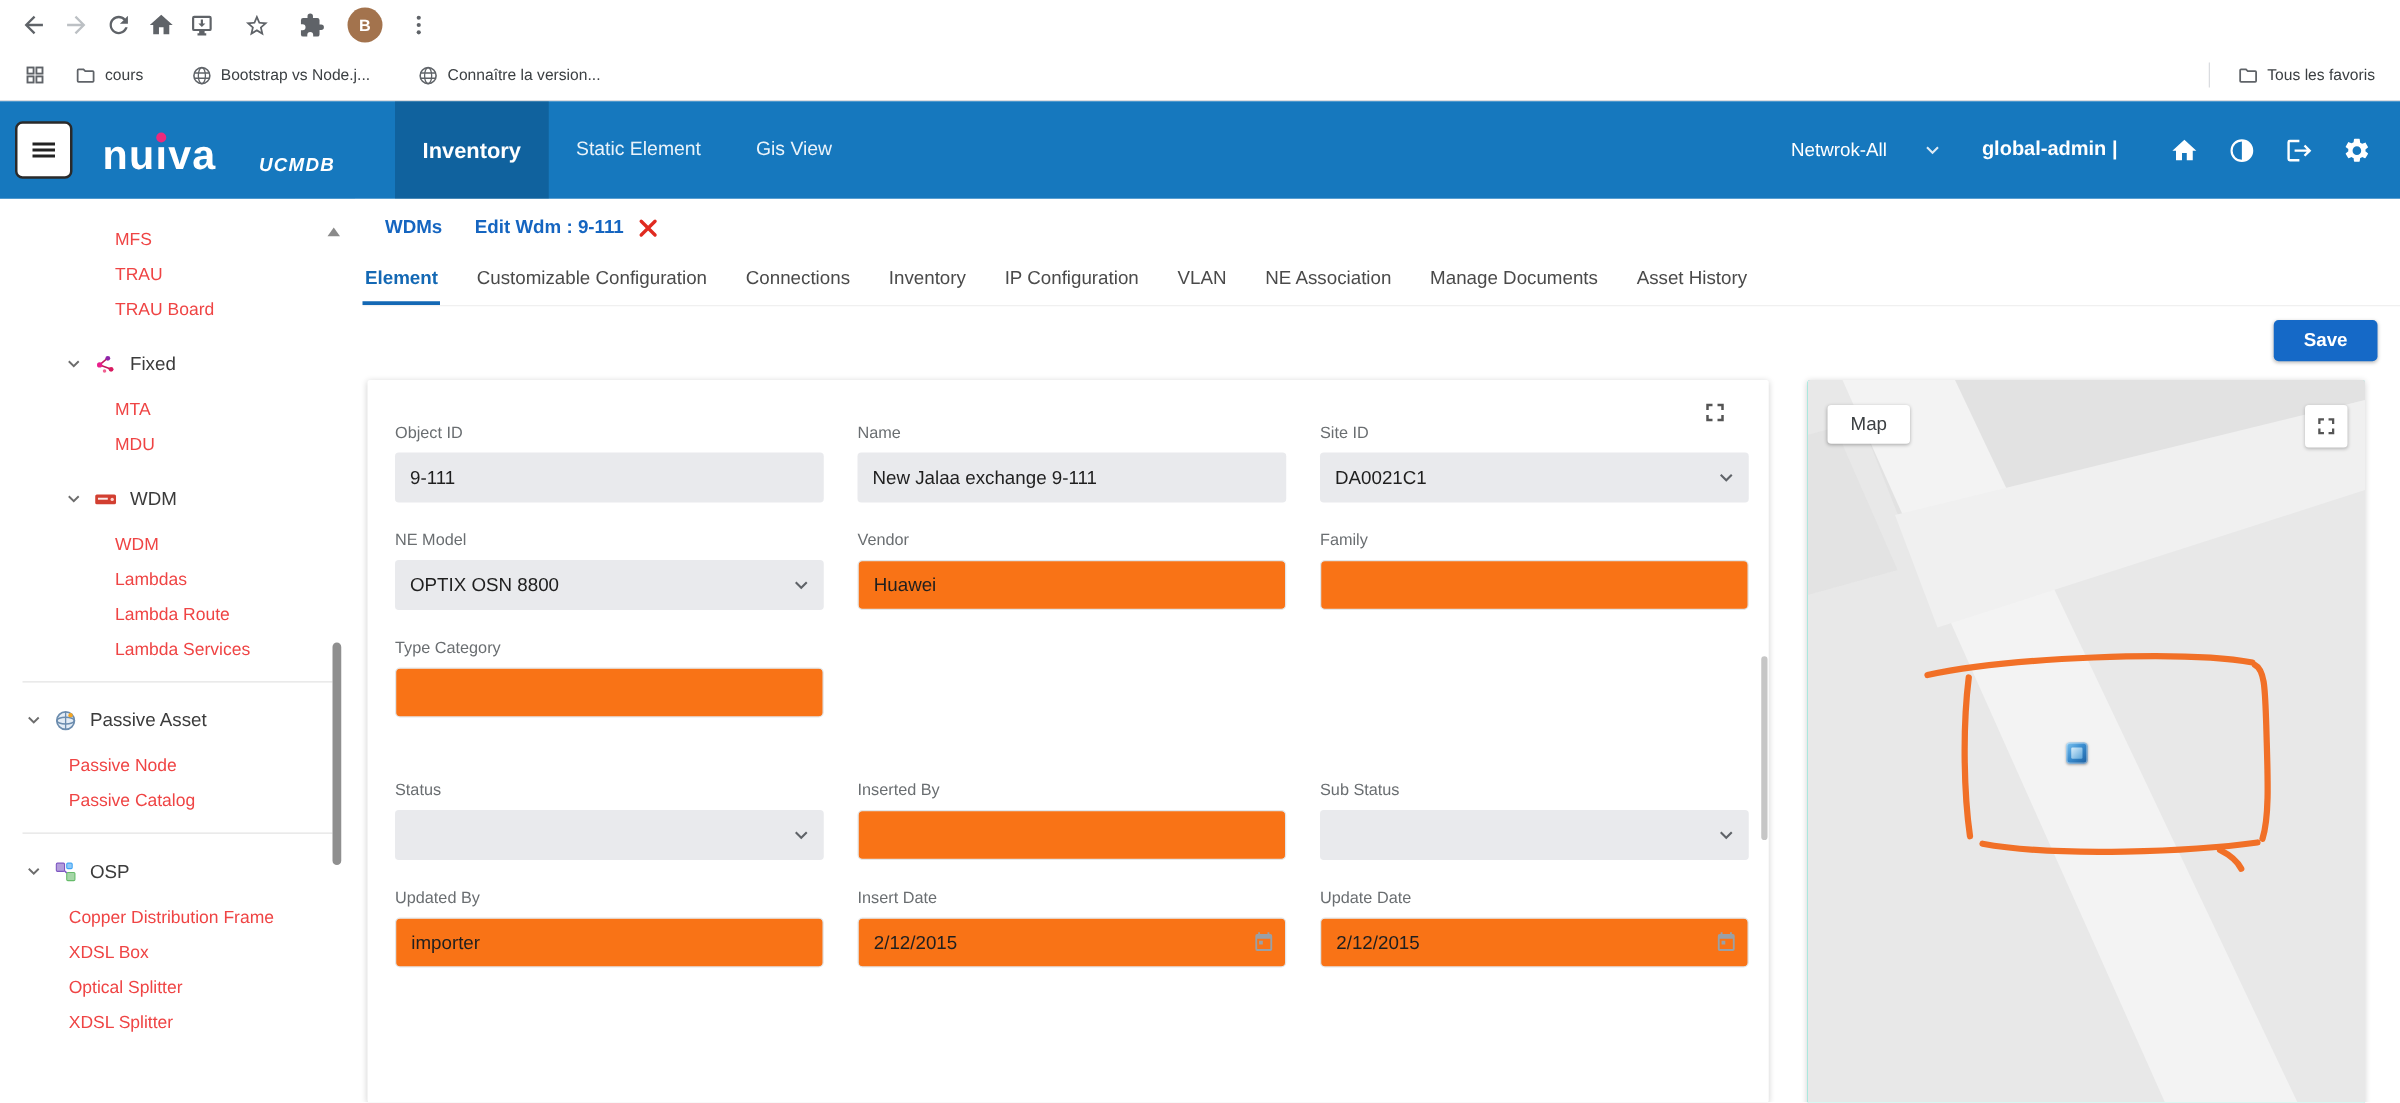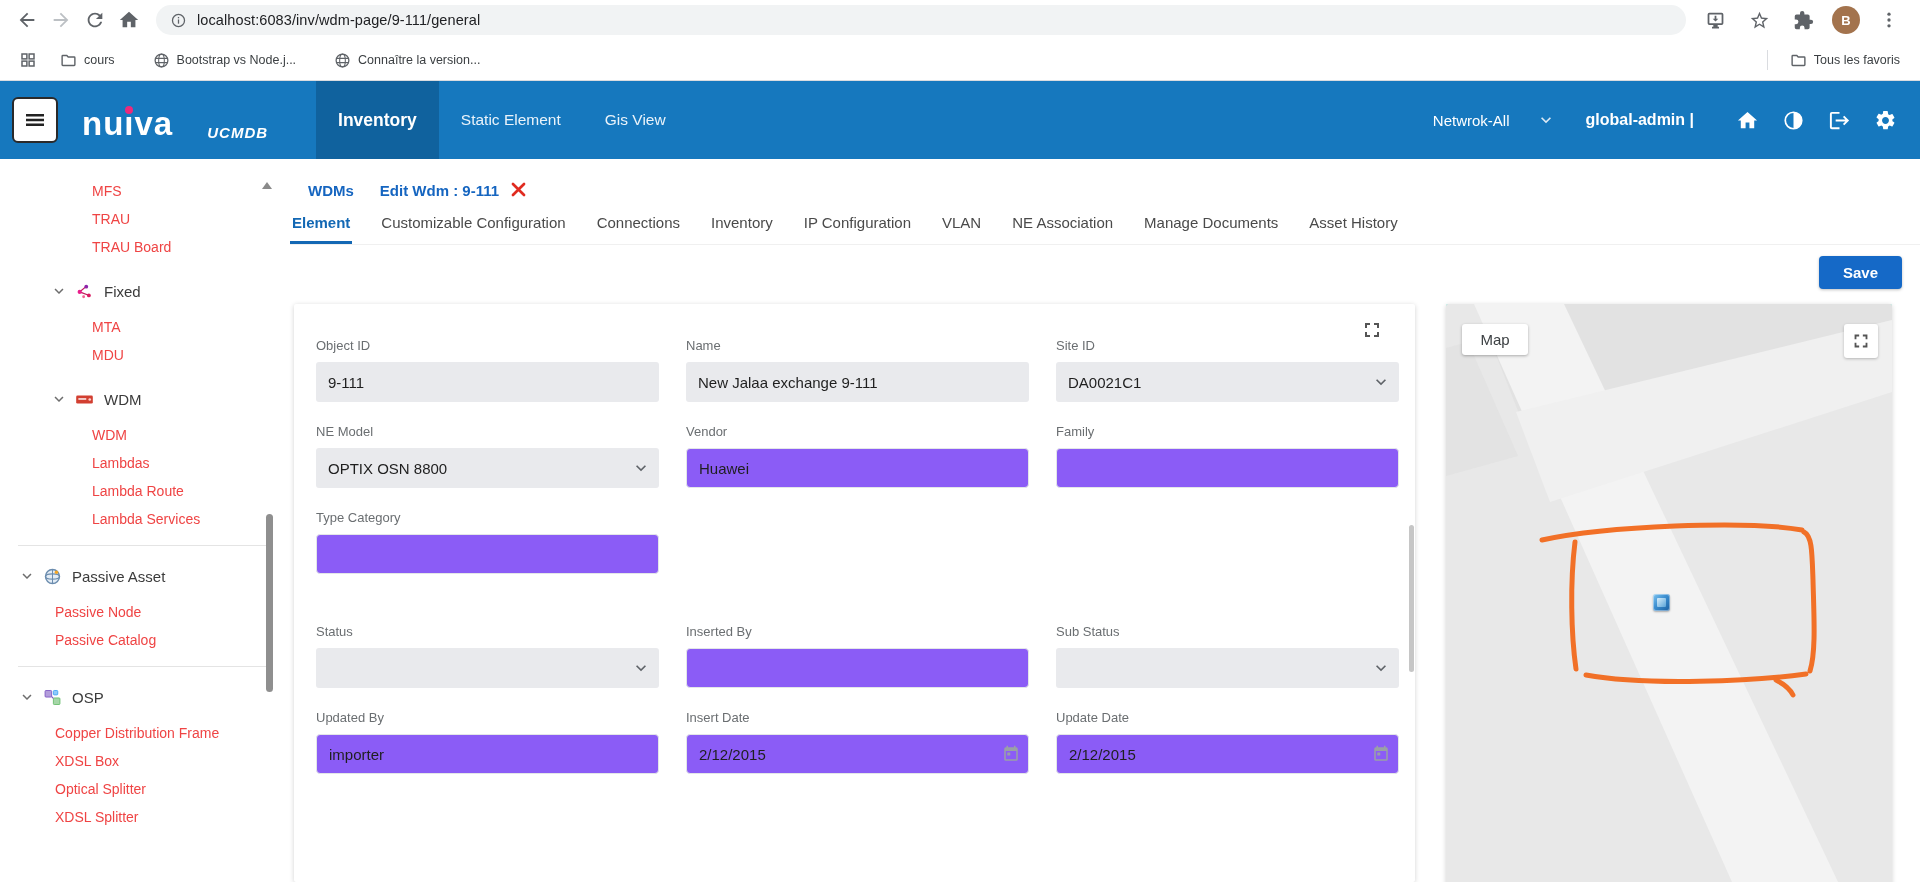--- a/index.html
+++ b/index.html
@@ -59,38 +59,38 @@
   .side-group .cat-ic { width:21px; height:21px; margin-right:9px; }
   .group-label { font-size:15px; font-weight:500; color:#3b3b3b; }
   .ind2 { padding-left:50px; }
   .ind1 { padding-left:18px; }
   .side-divider { border-top:1px solid #e4e4e4; margin:12px 18px 12px 18px; }
   .side-scroll-up { position:absolute; top:18px; right:12px; width:0; height:0; border:5px solid transparent; border-bottom:7px solid #8a8a8a; }
   .side-scroll-thumb { position:absolute; top:355px; right:11px; width:7px; height:178px; background:#8f8f8f; border-radius:4px; }
 
   
   .workspace { position:relative; flex:1; background:#fff; }
-  .crumbs { display:flex; align-items:flex-end; padding:14px 0 0 24px; height:40px; }
+  .crumbs { display:flex; align-items:flex-start; padding:14px 0 0 24px; height:40px; }
   .crumb { font-size:15px; font-weight:700; color:#1565c0; }
   .crumb.current { margin-left:26px; }
   .close-x { width:19px; height:19px; margin-left:10px; }
   .ws-tabs { display:flex; gap:27px; margin:13px 0 0 6px; border-bottom:1px solid #f0f0f0; padding-left:0; }
   .ws-tab { font-size:15px; color:#4a4a4a; padding:2px 2px 10px 2px; border-bottom:3px solid transparent; white-space:nowrap; }
   .ws-tab.active { color:#1368b4; font-weight:700; border-bottom-color:#1368b4; }
   .save-btn { position:absolute; top:97px; right:18px; padding:8px 24px; background:#1569c7; color:#fff; font-size:15px; font-weight:700; border:none; border-radius:4px; box-shadow:0 1px 3px rgba(0,0,0,.25); }
 
   
   .form-card { position:absolute; left:10px; top:145px; width:1121px; height:578px; background:#fff; border-radius:2px; box-shadow:0 1px 5px rgba(0,0,0,.18); padding:34px 16px 0 22px; }
   .card-expand { position:absolute; top:8px; right:25px; width:36px; height:36px; color:#555; padding:6px; }
   .f-row { display:grid; grid-template-columns:343px 343px 343px; column-gap:27px; margin-bottom:22px; }
   .f-row.gap { margin-top:50px; }
   .f-label { font-size:13px; color:#6a6e71; margin-bottom:9px; }
   .f-input { position:relative; height:40px; border-radius:3px; display:flex; align-items:center; padding:0 34px 0 12px; font-size:15px; color:#1f1f1f; }
   .f-input.filled, .f-input.select { background:#e9eaed; }
-  .f-input.text, .f-input.date { background:#8b5cf6; border:1px solid #e3e6e8; border-radius:4px; }
+  .f-input.text, .f-input.date { background:#f97316; border:1px solid #e3e6e8; border-radius:4px; }
   .f-input .inp-ic { position:absolute; right:8px; top:50%; transform:translateY(-50%); width:20px; height:20px; color:#5f6368; }
   .f-input.date .inp-ic { color:#9aa0a6; width:18px; height:18px; }
   .card-scrollbar { position:absolute; right:1px; top:221px; width:5px; height:147px; background:#c6c6c6; border-radius:3px; }
 
   
   .map-panel { position:absolute; top:145px; right:28px; width:446px; height:718px; background:#5eead4; border-radius:2px; box-shadow:0 1px 5px rgba(0,0,0,.18); overflow:hidden; }
   .map-bg { position:absolute; inset:0; }
   .map-sketch { position:absolute; inset:0; pointer-events:none; }
   .map-marker { position:absolute; left:207px; top:290px; width:17px; height:17px; border-radius:3px; background:linear-gradient(135deg,#7fc4f0 0%,#3b8ed0 45%,#1b5fa0 100%); box-shadow:inset 0 0 0 1px rgba(255,255,255,.4), 0 1px 2px rgba(0,0,0,.3); }
   .map-marker::after { content:''; position:absolute; left:4px; top:4px; width:9px; height:9px; background:linear-gradient(135deg,#d8eefb,#5aa4d8); border-radius:1px; }
@@ -129,30 +129,20 @@
           </svg>
         </span>
       </button>
     <button class="nav-ic" data-interactable="true">
         <span class="icon" data-interactable="false">
           <svg viewBox="0 0 24 24">
             <path fill="currentColor" d="M10 20v-6h4v6h5v-8h3L12 3 2 12h3v8h5z"></path>
           </svg>
         </span>
       </button>
-    <div class="omnibox" data-interactable="true">
-      <span class="icon" data-interactable="true">
-          <svg viewBox="0 0 24 24">
-            <circle cx="12" cy="12" r="8.5" fill="none" stroke="currentColor" stroke-width="1.8"></circle>
-            <rect x="11.1" y="10.5" width="1.8" height="6" fill="currentColor"></rect>
-            <rect x="11.1" y="7" width="1.8" height="1.9" fill="currentColor"></rect>
-          </svg>
-        </span>
-      <span class="url-text" data-interactable="false">localhost:6083/inv/wdm-page/9-111/general</span>
-    </div>
     <div class="chrome-right">
       <button class="nav-ic" data-interactable="true">
           <span class="icon" style="width:21px;height:21px" data-interactable="false">
             <svg viewBox="0 0 24 24">
               <path fill="currentColor" d="M19 3H5a2 2 0 0 0-2 2v10a2 2 0 0 0 2 2h4.5v2H8v2h8v-2h-1.5v-2H19a2 2 0 0 0 2-2V5a2 2 0 0 0-2-2zm0 12H5V5h14v10z"></path>
               <path fill="currentColor" d="M12 13.2 8.8 10h2.2V6.5h2V10h2.2L12 13.2z"></path>
             </svg>
           </span>
         </button>
       <button class="nav-ic" data-interactable="true">

